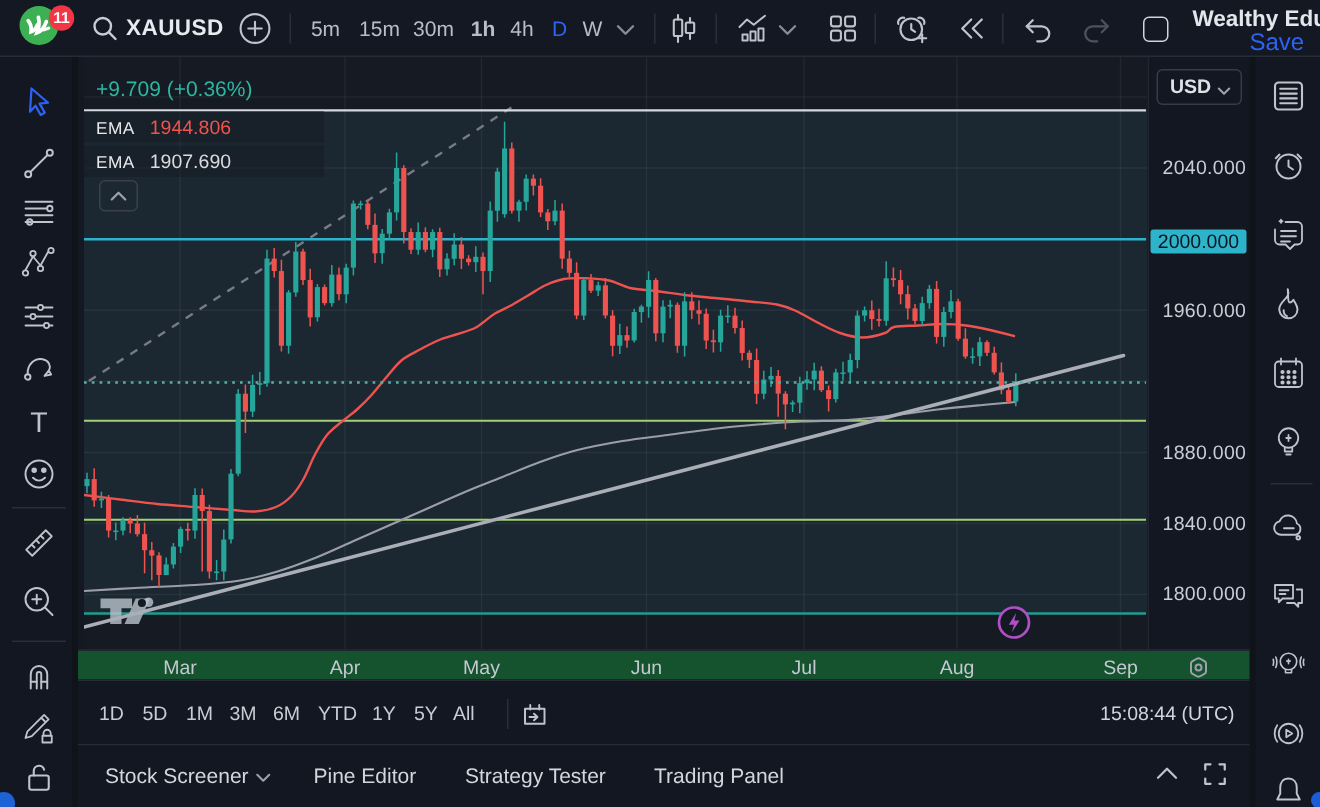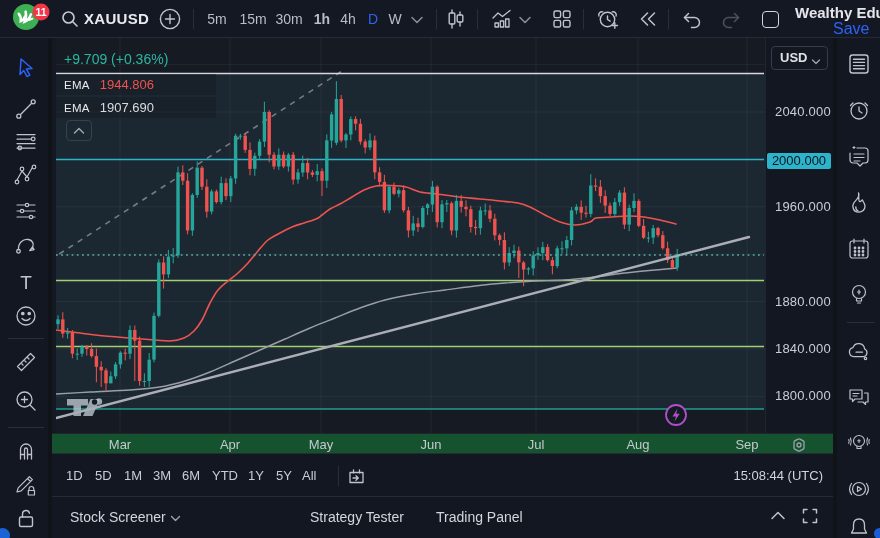--- a/index.html
+++ b/index.html
@@ -536,20 +536,21 @@
       </div>
       <div class="rtv" style="right:10px;width:130px;text-align:right;color:#d1d4dc">15:08:44 (UTC)</div>
     </div>
 <div id="foot">
       <div class="ftv" style="left:18px">Stock Screener</div>
       <div class="ico" style="left:118px;top:18px">
         <svg width="11" height="8" viewBox="0 0 11 8" fill="none" stroke="#9ca0aa" stroke-width="1.4" stroke-linecap="round" stroke-linejoin="round">
           <path d="M1.5 1.5 5.5 5.5 9.5 1.5"></path>
         </svg>
       </div>
+      <div class="ftv" style="left:157px">Pine Editor</div>
       <div class="ftv" style="left:258px">Strategy Tester</div>
       <div class="ftv" style="left:384px">Trading Panel</div>
       <div class="ico" style="left:716px;top:9px">
         <svg width="20" height="20" viewBox="0 0 20 20" fill="none" stroke="#c0c3cb" stroke-width="1.5" stroke-linecap="round" stroke-linejoin="round">
           <path d="M4 12.5 10 6.5l6 6"></path>
         </svg>
       </div>
       <div class="ico" style="left:748px;top:9px">
         <svg width="20" height="20" viewBox="0 0 20 20" fill="none" stroke="#c0c3cb" stroke-width="1.5" stroke-linecap="round" stroke-linejoin="round">
           <path d="M3.5 7V3.5H7M13 3.5h3.5V7M16.5 13v3.5H13M7 16.5H3.5V13"></path>

